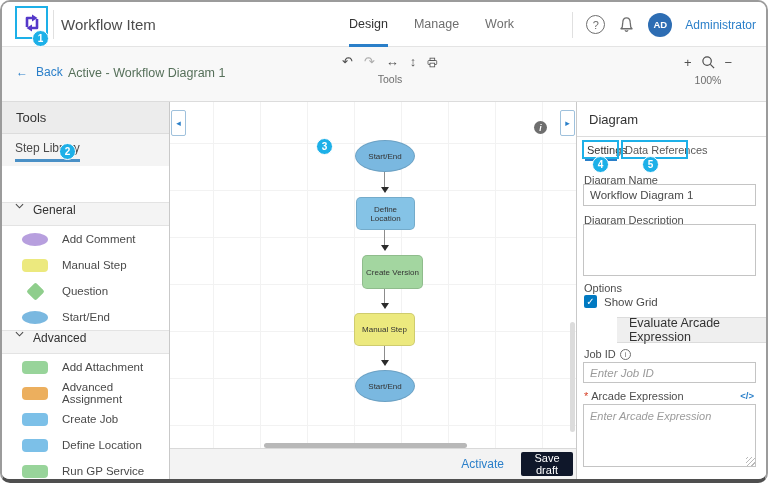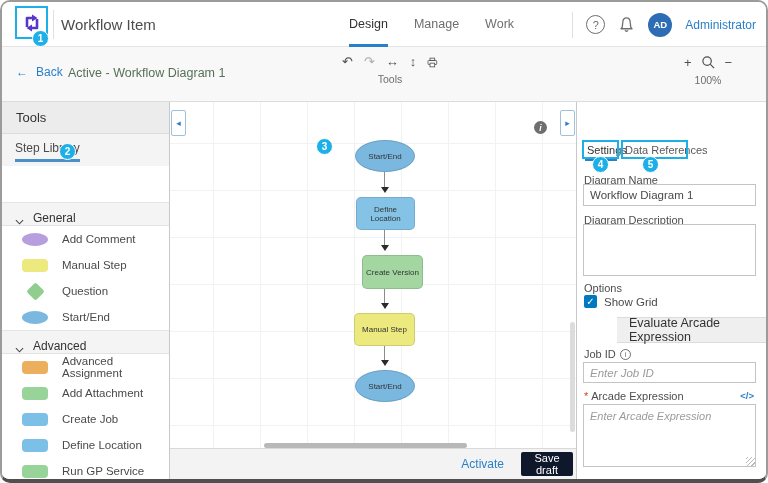--- a/index.html
+++ b/index.html
@@ -51,21 +51,21 @@
   .sb-tabrow{height:32px;background:#f4f4f4;position:relative;}
   .sb-tab{position:absolute;left:13px;top:7px;font-size:12px;color:#4a4a4a;padding-bottom:4px;
           border-bottom:3px solid #4a90c6;cursor:pointer;}
   .sb-search{position:absolute;left:6px;top:68px;width:156px;height:27px;border:1px solid #a6a6a6;
              background:#fff;display:flex;align-items:center;padding:0 7px;gap:7px;}
   .sb-search input{border:none;outline:none;flex:1;font-size:10.5px;font-style:italic;color:#4a4a4a;
                    font-family:"Liberation Sans",sans-serif;background:transparent;min-width:0;}
   .sb-search input::placeholder{color:#9b9b9b;font-style:italic;}
   .sb-list{position:absolute;left:0;top:100px;right:0;bottom:0;overflow:hidden;}
   .sb-section{height:24px;background:#f4f4f4;border-top:1px solid #e3e3e3;border-bottom:1px solid #e3e3e3;
-              display:flex;align-items:flex-end;gap:9px;padding-left:13px;font-size:12px;color:#323232;cursor:pointer;}
+              display:flex;align-items:flex-start;gap:9px;padding-left:13px;font-size:12px;color:#323232;cursor:pointer;}
   .sb-item{height:26px;display:flex;align-items:center;cursor:pointer;}
   .sb-item .shp{margin-left:20px;width:26px;display:flex;justify-content:center;}
   .sb-item .lbl{margin-left:14px;font-size:11.5px;color:#4a4a4a;}
   .shape-ellipse{width:26px;height:13px;border-radius:50%;}
   .shape-rect{width:26px;height:13px;border-radius:4px;}
   .shape-diamond{width:13px;height:13px;border-radius:2px;transform:rotate(45deg);}
 
   
   .canvas{flex:1;position:relative;background:#fff;
           background-image:linear-gradient(#f2f2f2 1px,transparent 1px),
@@ -248,29 +248,29 @@
         </div>
 
         <div class="sb-section">
           <svg width="9" height="6" viewBox="0 0 10 6">
             <polyline points="1,1 5,5 9,1" fill="none" stroke="#4a4a4a" stroke-width="1.2"></polyline>
           </svg>
           <span>Advanced</span>
         </div>
         <div class="sb-item">
           <span class="shp">
+              <span class="shape-rect" style="background-color: rgb(152, 212, 154);"></span>
+            </span>
+          <span class="lbl">Add Attachment</span>
+        </div>
+        <div class="sb-item">
+          <span class="shp">
               <span class="shape-rect" style="background-color: rgb(236, 175, 94);"></span>
             </span>
           <span class="lbl">Advanced Assignment</span>
-        </div>
-        <div class="sb-item">
-          <span class="shp">
-              <span class="shape-rect" style="background-color: rgb(152, 212, 154);"></span>
-            </span>
-          <span class="lbl">Add Attachment</span>
         </div>
         <div class="sb-item">
           <span class="shp">
               <span class="shape-rect" style="background-color: rgb(124, 192, 232);"></span>
             </span>
           <span class="lbl">Create Job</span>
         </div>
         <div class="sb-item">
           <span class="shp">
               <span class="shape-rect" style="background-color: rgb(124, 192, 232);"></span>
@@ -306,20 +306,21 @@
       <div class="hscroll-thumb"></div>
       <div class="vscroll-thumb"></div>
 
       <div class="canvas-footer">
         <span class="activate-link">Activate</span>
         <button class="save-btn">Save draft</button>
       </div>
     </div>
 
     <div class="panel">
+      <div class="panel-header">Diagram</div>
 
       <div class="ptab-underline"></div>
       <div class="panel-tab ptab-settings">Settings</div>
       <div class="panel-tab ptab-dataref">Data References</div>
       <div class="callout-box" style="left:5px;top:38px;width:37px;height:19px;"></div>
       <div class="callout-box" style="left:44px;top:38px;width:67px;height:19px;"></div>
       <div class="badge" style="left:15px;top:54px;">4</div>
       <div class="badge" style="left:65px;top:54px;">5</div>
 
       <div class="field-label" style="top:72px;">Diagram Name</div>

